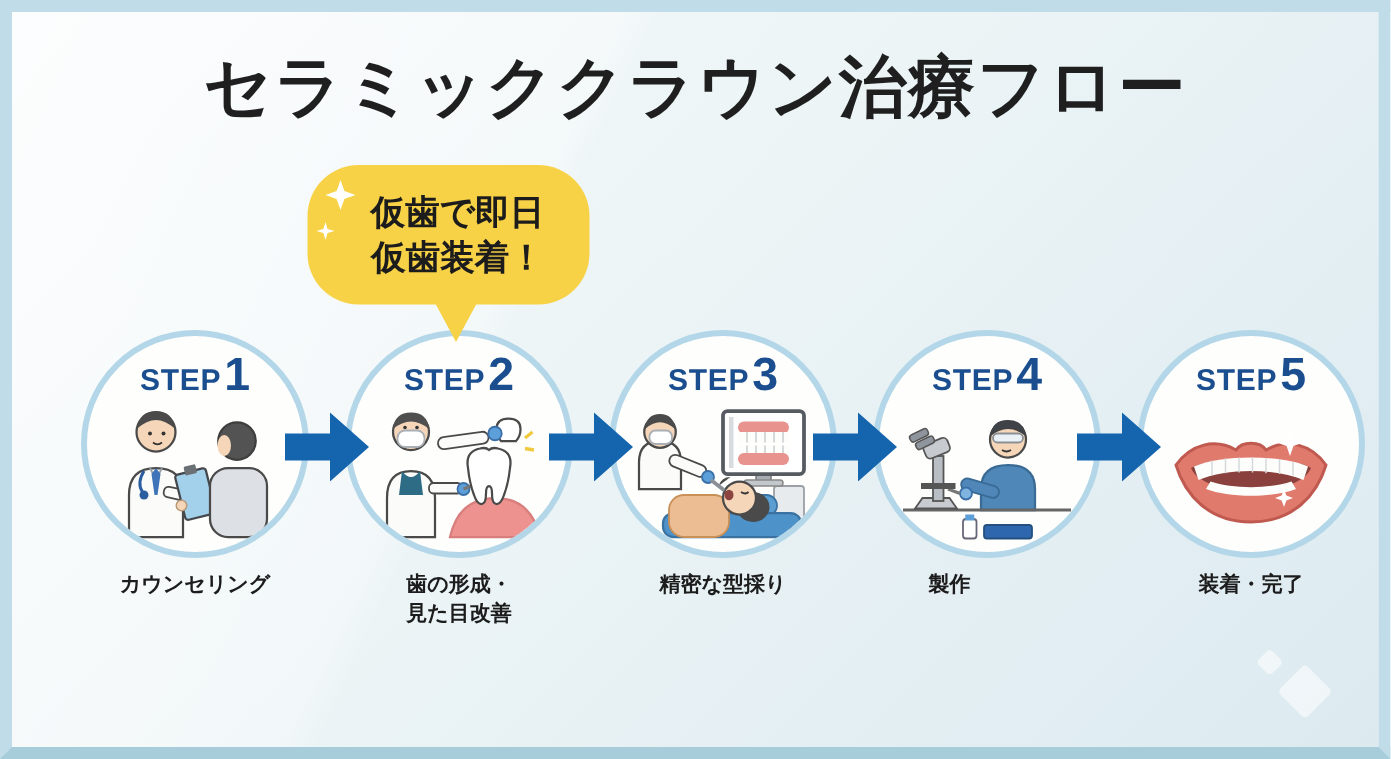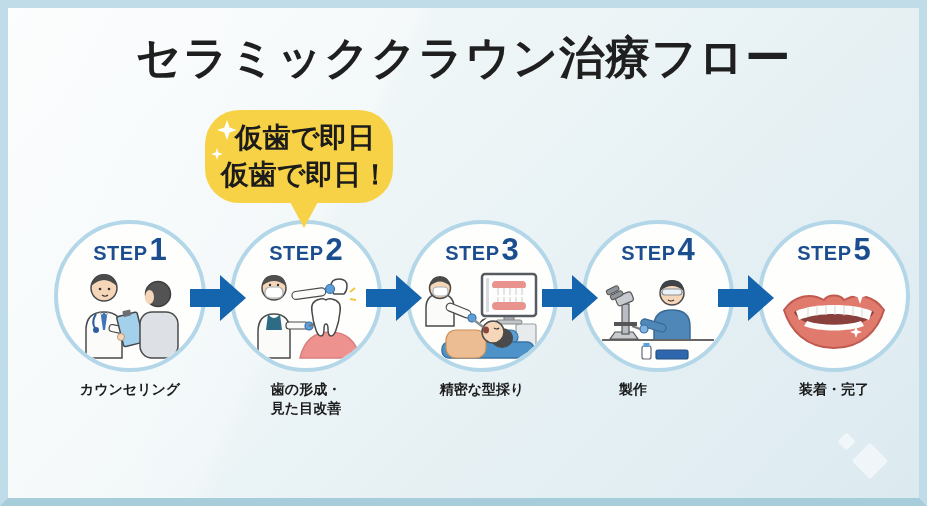--- a/index.html
+++ b/index.html
@@ -11,21 +11,21 @@
   }
   .sheen{position:absolute;inset:0;pointer-events:none;
     background:linear-gradient(115deg,rgba(255,255,255,.65) 0%,rgba(255,255,255,.3) 36%,rgba(255,255,255,0) 38%,rgba(255,255,255,0) 100%);}
   .title{position:absolute;top:20px;left:0;width:100%;margin:0;text-align:center;
     font-size:45px;font-weight:900;color:#1F1F1F;letter-spacing:1px;}
   
   .callout{position:absolute;left:197px;top:102px;width:188px;height:93px;background:#F8D246;
     border-radius:34px;z-index:5;display:flex;align-items:center;justify-content:center;}
   .callout-tail{position:absolute;left:84px;top:90px;width:0;height:0;
     border-left:15px solid transparent;border-right:15px solid transparent;border-top:28px solid #F8D246;}
-  .callout-text{text-align:center;font-size:28px;font-weight:900;color:#1C1C1C;line-height:1.3;padding-left:12px;}
+  .callout-text{text-align:center;font-size:23px;font-weight:900;color:#1C1C1C;line-height:1.3;padding-left:12px;}
   .callout-text span{display:block;}
   .callout-sparkles{position:absolute;left:2px;top:8px;}
   
   .step-circle{position:absolute;top:212px;width:152px;height:152px;border-radius:50%;
     background:#FEFEFD;border:4px solid #B3D7E8;box-sizing:border-box;z-index:1;
     display:flex;flex-direction:column;align-items:center;overflow:hidden;}
   .c1{left:46px}.c2{left:222px}.c3{left:398px}.c4{left:574px}.c5{left:750px}
   .step-header{display:flex;align-items:baseline;margin-top:8px;color:#1B4E8F;font-weight:700;}
   .step-word{font-size:20px;letter-spacing:.5px;}
   .step-num{font-size:31px;margin-left:2px;}
@@ -51,21 +51,21 @@
 
   <h1 class="title">セラミッククラウン治療フロー</h1>
 
   <div class="callout">
     <svg class="callout-sparkles" width="40" height="52" viewBox="0 0 40 52">
       <path d="M20 2 L22.6 9.4 L30 12 L22.6 14.6 L20 22 L17.4 14.6 L10 12 L17.4 9.4 Z" fill="#FFFFFF"></path>
       <path d="M10 30 L11.4 34.6 L16 36 L11.4 37.4 L10 42 L8.6 37.4 L4 36 L8.6 34.6 Z" fill="#FFFFFF"></path>
     </svg>
     <div class="callout-text">
       <span>仮歯で即日</span>
-      <span>仮歯で即日！</span>
+      <span>仮歯装着！</span>
     </div>
     <div class="callout-tail"></div>
   </div>
 
   <div class="step-circle c1">
     <div class="step-header">
       <span class="step-word">STEP</span>
       <span class="step-num">1</span>
     </div>
     <svg class="illu" width="120" height="96" viewBox="0 0 120 96">

